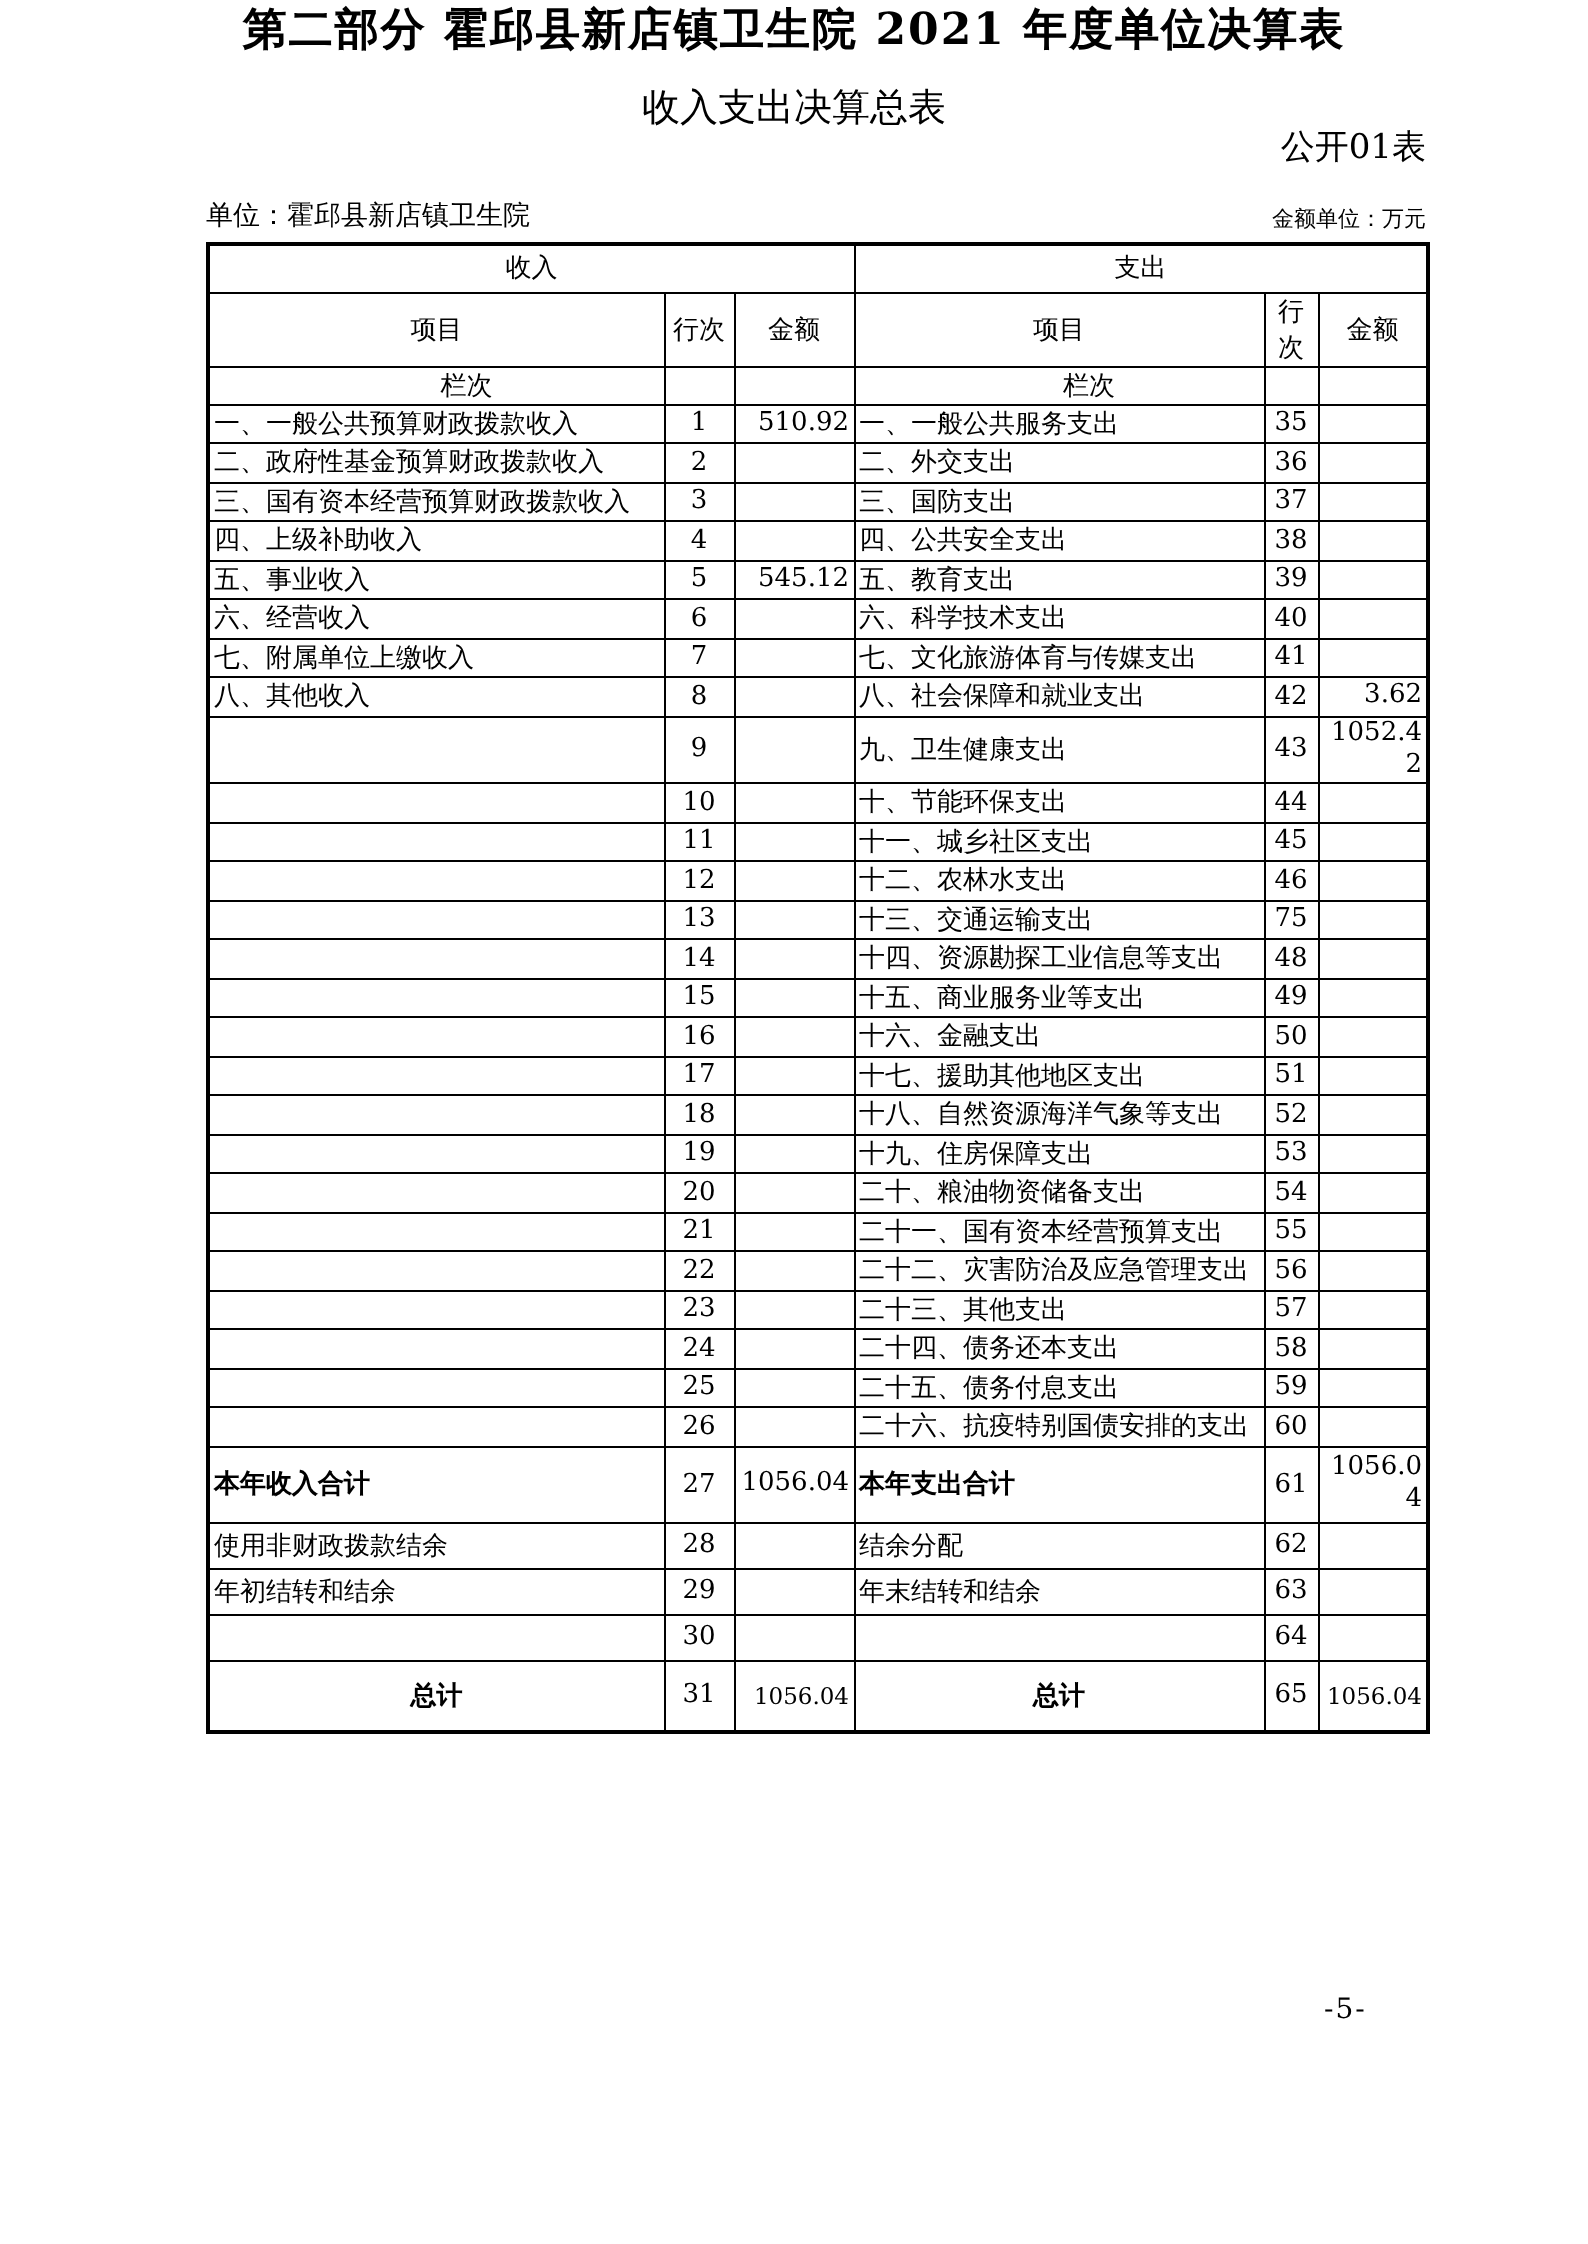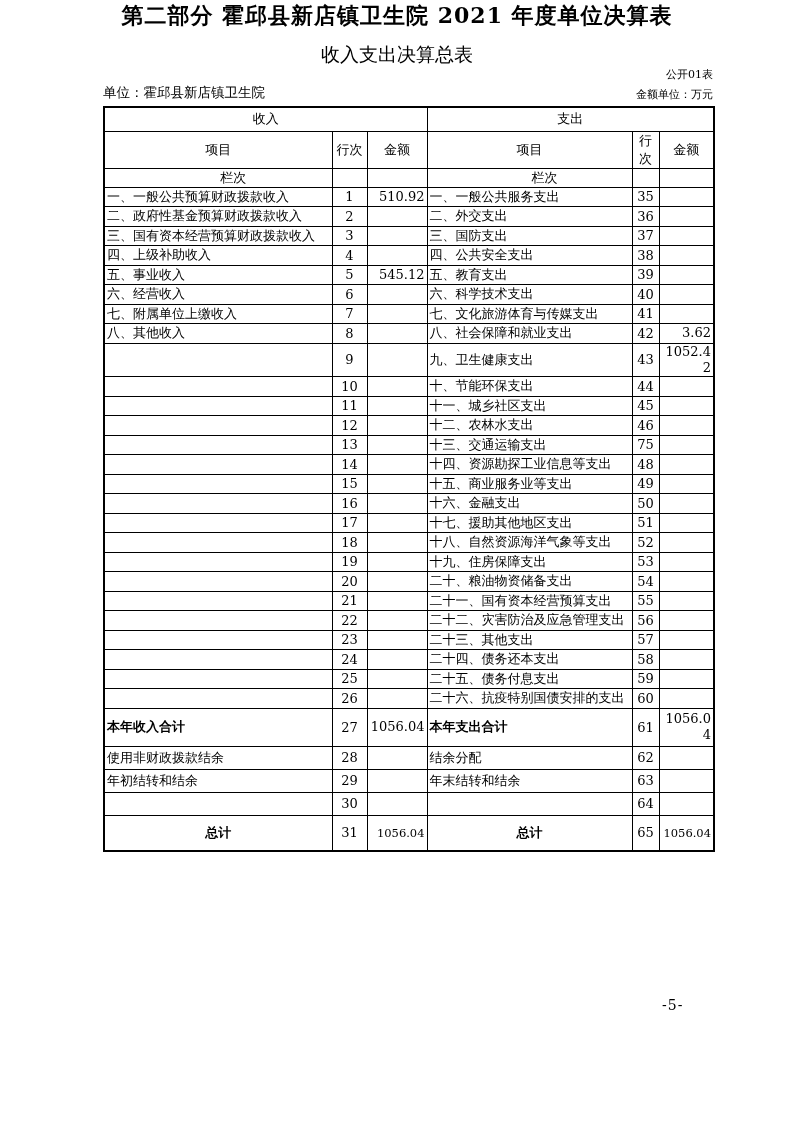--- a/index.html
+++ b/index.html
@@ -21,28 +21,28 @@
   .subtitle {
     margin-top:12px;
     text-align:center;
     font-size:19px;
     line-height:24px;
   }
   .content { width:610px; margin-left:103px; }
   .form-code {
     margin-top:2px;
     text-align:right;
-    font-size:11px;
+    font-size:17px;
     line-height:13px;
   }
   .meta-row {
     display:flex;
     justify-content:space-between;
     align-items:flex-end;
-    margin-top:3px;
+    margin-top:18px;
     margin-bottom:4px;
   }
   .unit-label { font-size:13.5px; }
   .amount-unit-label { font-size:11px; }
   table.budget {
     width:610px;
     border-collapse:collapse;
     table-layout:fixed;
     font-size:13px;
     border:2px solid #000;

